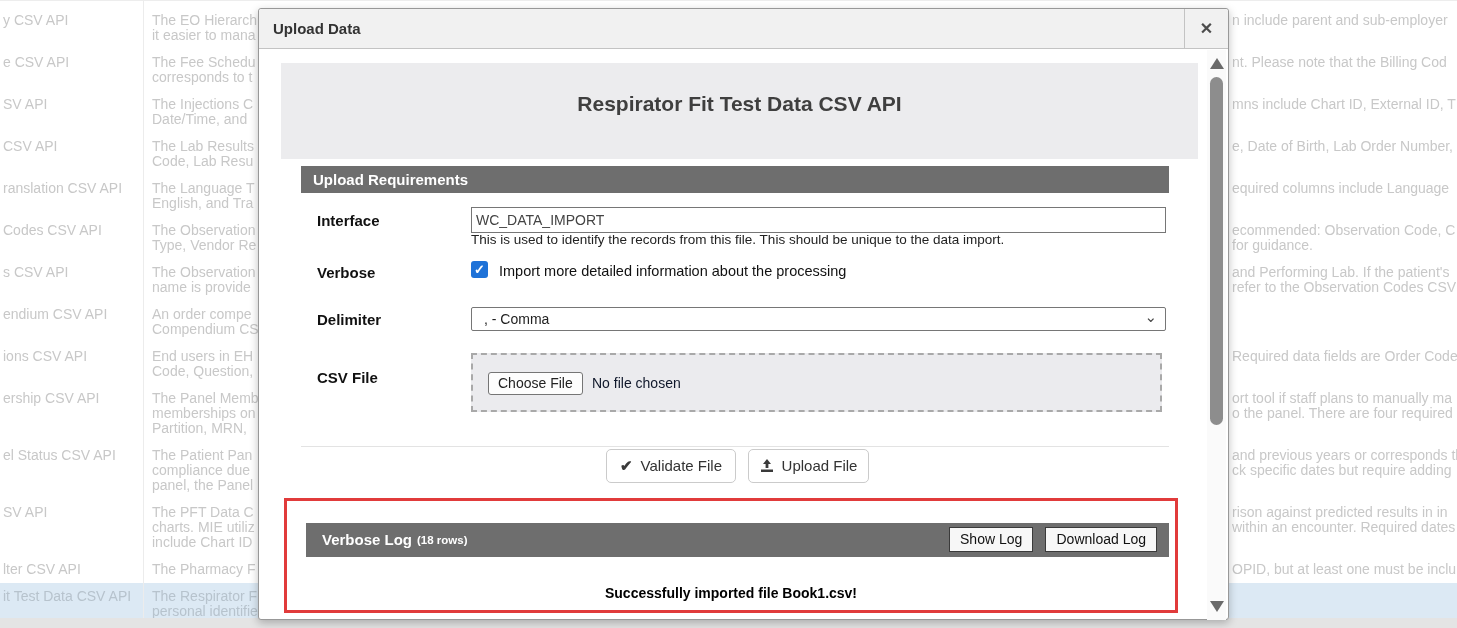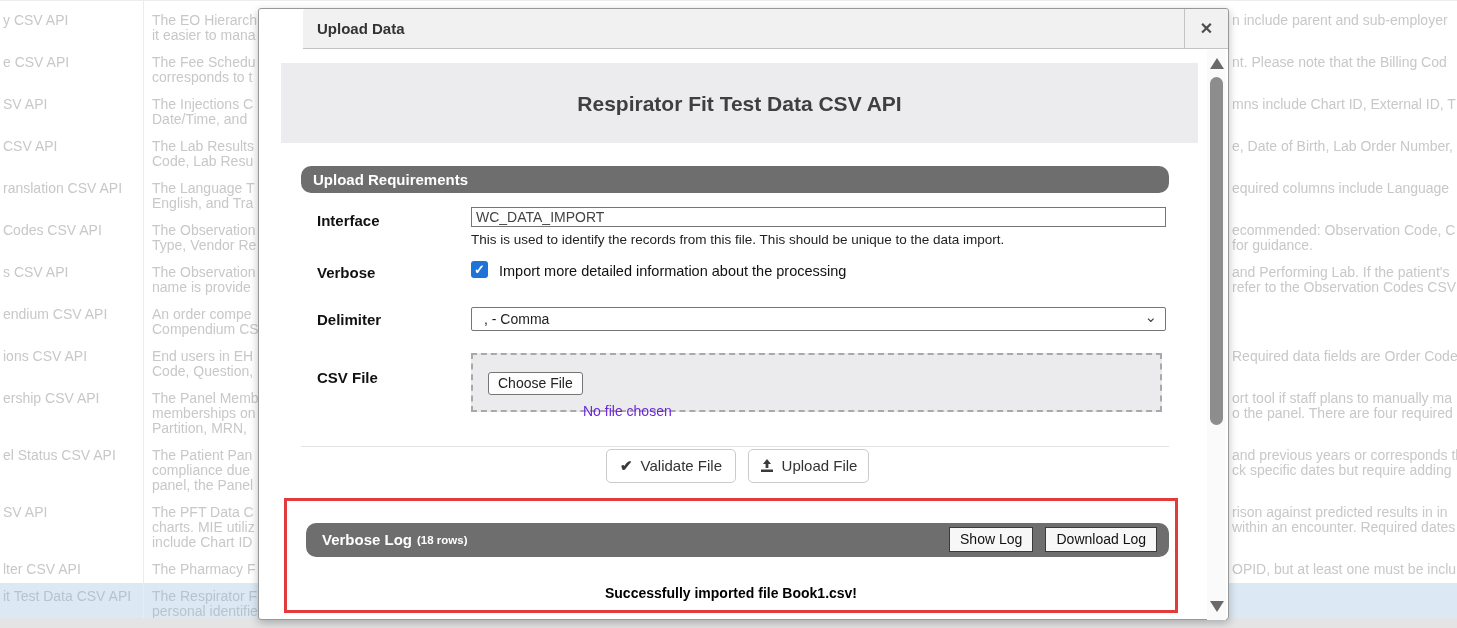--- a/index.html
+++ b/index.html
@@ -16,54 +16,54 @@
   .bg-desc span, .bg-right span { display:block; }
   .bg-right { position:absolute; left:1232px; top:6px; width:225px; overflow:hidden; white-space:nowrap; }
   .col-divider { position:absolute; left:143px; top:0; width:1px; height:618px; background:#ececec; z-index:1; }
   .footer-band { position:absolute; left:0; top:618px; width:1457px; height:10px; background:#e4e4e4; z-index:3; }
 
   
   .modal { position:absolute; left:258px; top:8px; width:971px; height:612px; z-index:10;
            background:#fff; border:1px solid #989898; border-radius:3px;
            box-shadow:0 3px 9px rgba(0,0,0,.25); }
   .modal-header { position:absolute; left:0; top:0; right:0; height:40px; background:#f1f1f1;
-                  border-bottom:1px solid #c3c3c3; border-radius:3px 3px 0 0;margin-left:44px; }
+                  border-bottom:1px solid #c3c3c3; border-radius:3px 3px 0 0; }
   .modal-title { position:absolute; left:14px; top:11px; font-size:15px; font-weight:bold; color:#333; }
   .close-btn { position:absolute; right:0; top:0; width:44px; height:40px; border-left:1px solid #c3c3c3;
                text-align:center; line-height:40px; cursor:pointer; }
   .close-btn span { font-size:16px; font-weight:bold; color:#4d4d4d; }
 
-  .jumbotron { position:absolute; left:22px; top:54px; width:917px; height:80px; background:#ececee; }
+  .jumbotron { position:absolute; left:22px; top:54px; width:917px; height:96px; background:#ececee; }
   .jumbotron h1 { text-align:center; font-size:21px; font-weight:bold; color:#3f3f3f; padding-top:29px; }
 
-  .section-bar { position:absolute; background:#6e6e6e; color:#fff; font-weight:bold; font-size:15px;border-radius:10px; }
+  .section-bar { position:absolute; background:#6e6e6e; color:#fff; font-weight:bold; font-size:15px; }
   .ur-bar { left:42px; top:157px; width:868px; height:27px; line-height:27px; padding-left:12px; }
 
   .fld-label { position:absolute; left:58px; font-size:15px; font-weight:bold; color:#111; }
-  .txt-input { position:absolute; left:212px; top:198px; width:695px; height:20px;
+  .txt-input { position:absolute; left:212px; top:198px; width:695px; height:26px;
                border:1px solid #767676; font-size:14px; color:#444; padding:0 4px;
                font-family:"Liberation Sans", sans-serif; background:#fff; }
   .fld-help { position:absolute; left:212px; top:223px; font-size:13.5px; color:#222; }
 
   .checkbox { position:absolute; left:212px; top:252px; width:17px; height:17px; background:#1e72d8;
               border-radius:3px; color:#fff; font-size:13px; font-weight:bold; text-align:center;
               line-height:17px; cursor:pointer; }
   .chk-text { position:absolute; left:240px; top:254px; font-size:14.5px; color:#111; }
 
   .select { position:absolute; left:212px; top:298px; width:695px; height:24px; border:1px solid #767676;
             border-radius:2px; background:#fff; font-size:14px; color:#222; line-height:22px;
             padding-left:12px; cursor:pointer; }
   .select .chev { position:absolute; right:8px; top:-2px; font-size:15px; color:#444; }
 
   .dropzone { position:absolute; left:212px; top:344px; width:691px; height:59px; background:#ebebee;
               border:2px dashed #a9a9a9; }
   .choose-btn { position:absolute; left:15px; top:17px; height:23px; padding:0 9px; background:#fdfdfd;
                 border:1px solid #757575; border-radius:3px; font-size:14px; color:#222;
                 line-height:21px; cursor:pointer; font-family:"Liberation Sans", sans-serif; }
-  .file-status { position:absolute; left:110px; top:20px; font-size:14px; color:#6d28d9;margin-top:28px; }
+  .file-status { position:absolute; left:119px; top:20px; font-size:14px; color:#0f172a; }
 
   .hr { position:absolute; left:42px; top:437px; width:868px; height:1px; background:#e3e3e3; }
 
   .action-btn { position:absolute; top:440px; height:34px; background:#fff; border:1px solid #cbcbcb;
                 border-radius:5px; font-size:15px; color:#333; cursor:pointer; text-align:center;
                 line-height:32px; font-family:"Liberation Sans", sans-serif; }
   .validate-btn { left:347px; width:130px; }
   .upload-btn { left:489px; width:121px; }
   .action-btn .ic { margin-right:8px; color:#3a3a3a; font-weight:bold; }
   .upload-btn svg { vertical-align:-2px; margin-right:8px; }

